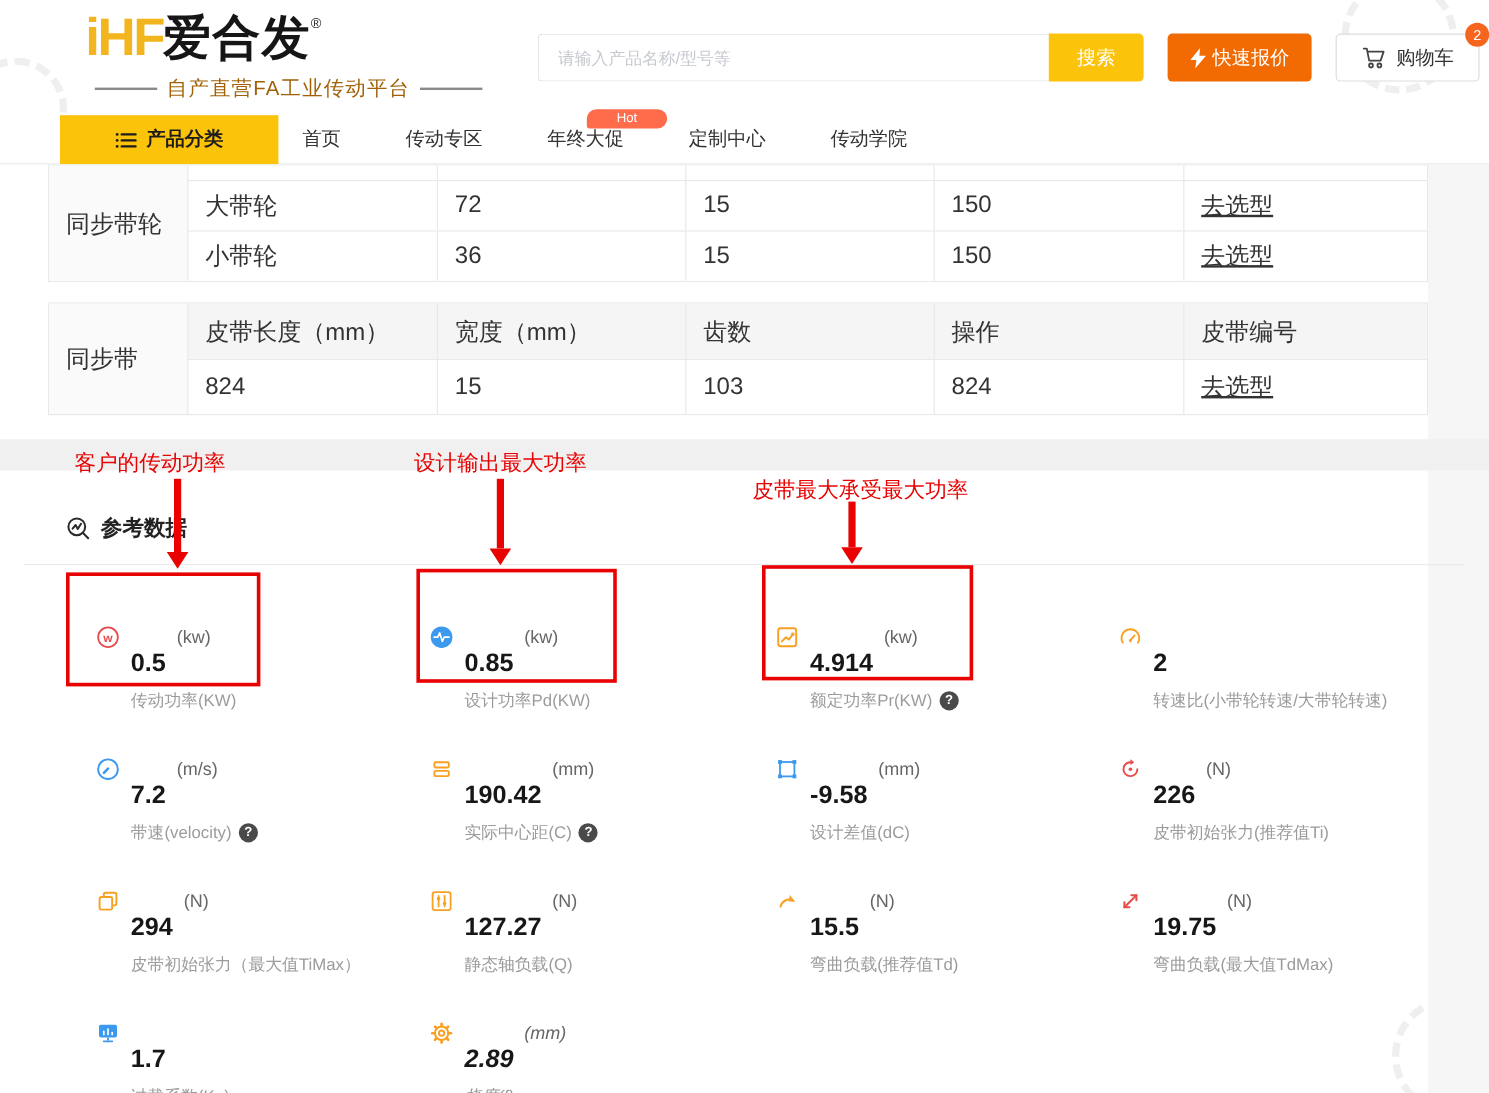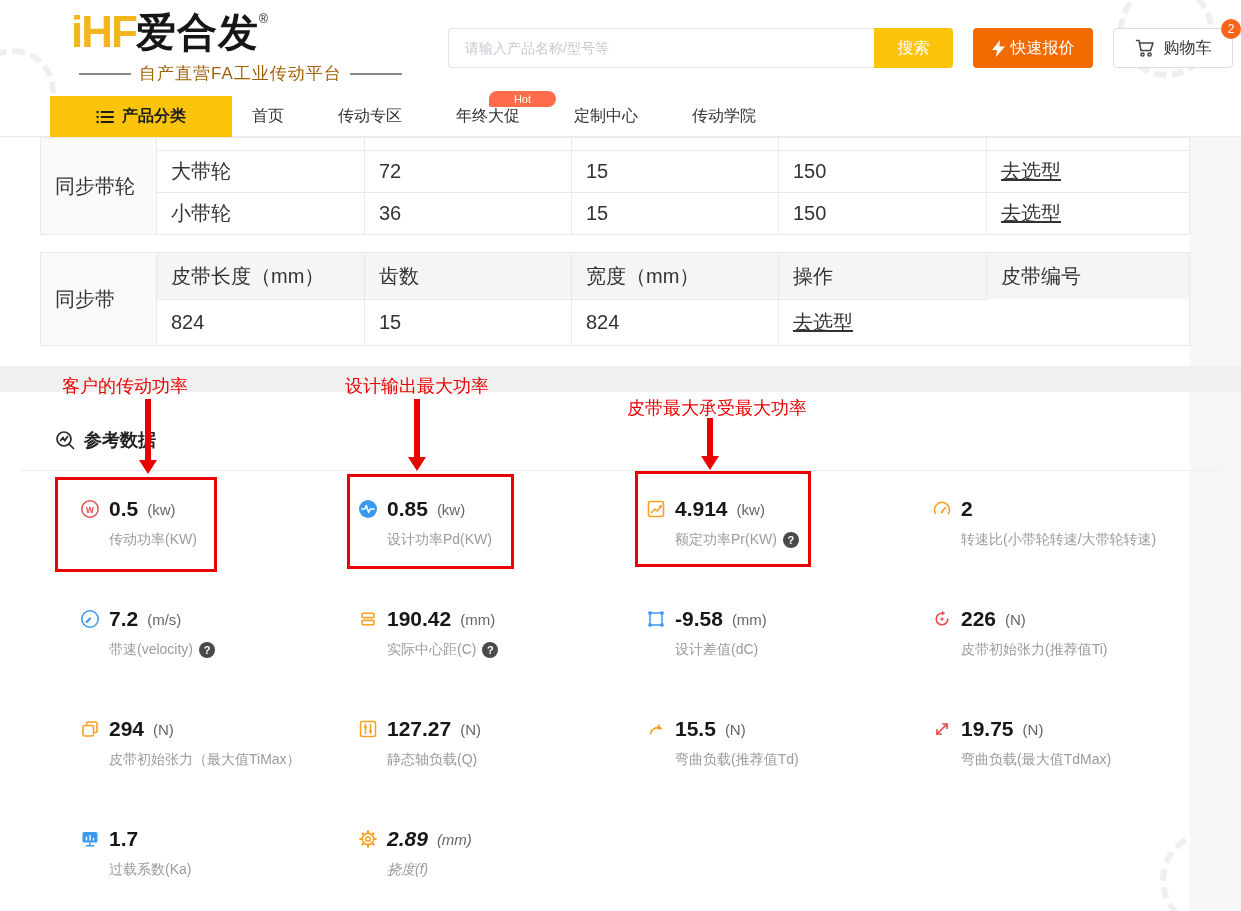--- a/index.html
+++ b/index.html
@@ -48,21 +48,21 @@
   .tbl1 { top:137px; grid-template-columns:115px 208px 207px 207px 208px 203px; grid-template-rows:12px 42px 42px; }
   .tbl2 { top:252px; grid-template-columns:115px 208px 207px 207px 208px 203px; grid-template-rows:46px 46px; }
   .sel-link { color:#333; text-decoration:underline; cursor:pointer; }
 
   
   .ref-title { position:absolute; left:55px; top:428px; display:flex; align-items:center; gap:8px; font-size:18px; font-weight:700; color:#222; }
   .ref-rule { position:absolute; left:20px; top:470px; width:1201px; height:1px; background:#ececec; }
 
   .metric { position:absolute; width:270px; }
   .metric-top { display:flex; align-items:center; gap:9px; }
-  .metric-value { font-size:21px; font-weight:700; color:#171717; }
+  .metric-value { font-size:21px; font-weight:700; color:#171717;margin-top:44px; }
   .metric-unit { font-size:15px; color:#666; }
   .metric-label { margin:10px 0 0 29px; font-size:14px; color:#9b9b9b; display:flex; align-items:center; gap:6px; }
   .help-badge { width:16px; height:16px; border-radius:50%; background:#4a4a4a; color:#fff; font-size:11px; font-weight:700; display:inline-flex; align-items:center; justify-content:center; cursor:pointer; }
 
   
   .ann-text { position:absolute; color:#e80202; font-size:18px; font-weight:500; white-space:nowrap; }
   .ann-arrow { position:absolute; width:18px; display:flex; flex-direction:column; align-items:center; }
   .ann-arrow .shaft { width:6px; background:#e80202; flex:1; }
   .ann-arrow .head { width:0; height:0; border-left:9px solid transparent; border-right:9px solid transparent; border-top:14px solid #e80202; }
   .ann-box { position:absolute; border:3px solid #e80202; }
@@ -170,27 +170,28 @@
     <div class="cell">15</div>
     <div class="cell">150</div>
     <div class="cell">
         <a class="sel-link">去选型</a>
       </div>
   </div>
 
   <div class="tbl tbl2">
     <div class="cell label-cell" style="grid-row:1/3; grid-column:1;">同步带</div>
     <div class="cell nt head-cell">皮带长度（mm）</div>
+    <div class="cell nt head-cell">宽度（mm）</div>
     <div class="cell nt head-cell">齿数</div>
-    <div class="cell nt head-cell">宽度（mm）</div>
     <div class="cell nt head-cell">操作</div>
     <div class="cell nt head-cell">皮带编号</div>
 
     <div class="cell">824</div>
     <div class="cell">15</div>
+    <div class="cell">103</div>
     <div class="cell">824</div>
     <div class="cell">
         <a class="sel-link">去选型</a>
       </div>
   </div>
 
   <div class="ref-title">
     <span>
       <svg width="21" height="21" viewBox="0 0 21 21" fill="none" stroke="#2b2b2b" stroke-width="1.7" stroke-linecap="round" stroke-linejoin="round">
         <circle cx="9" cy="9" r="7"></circle>

